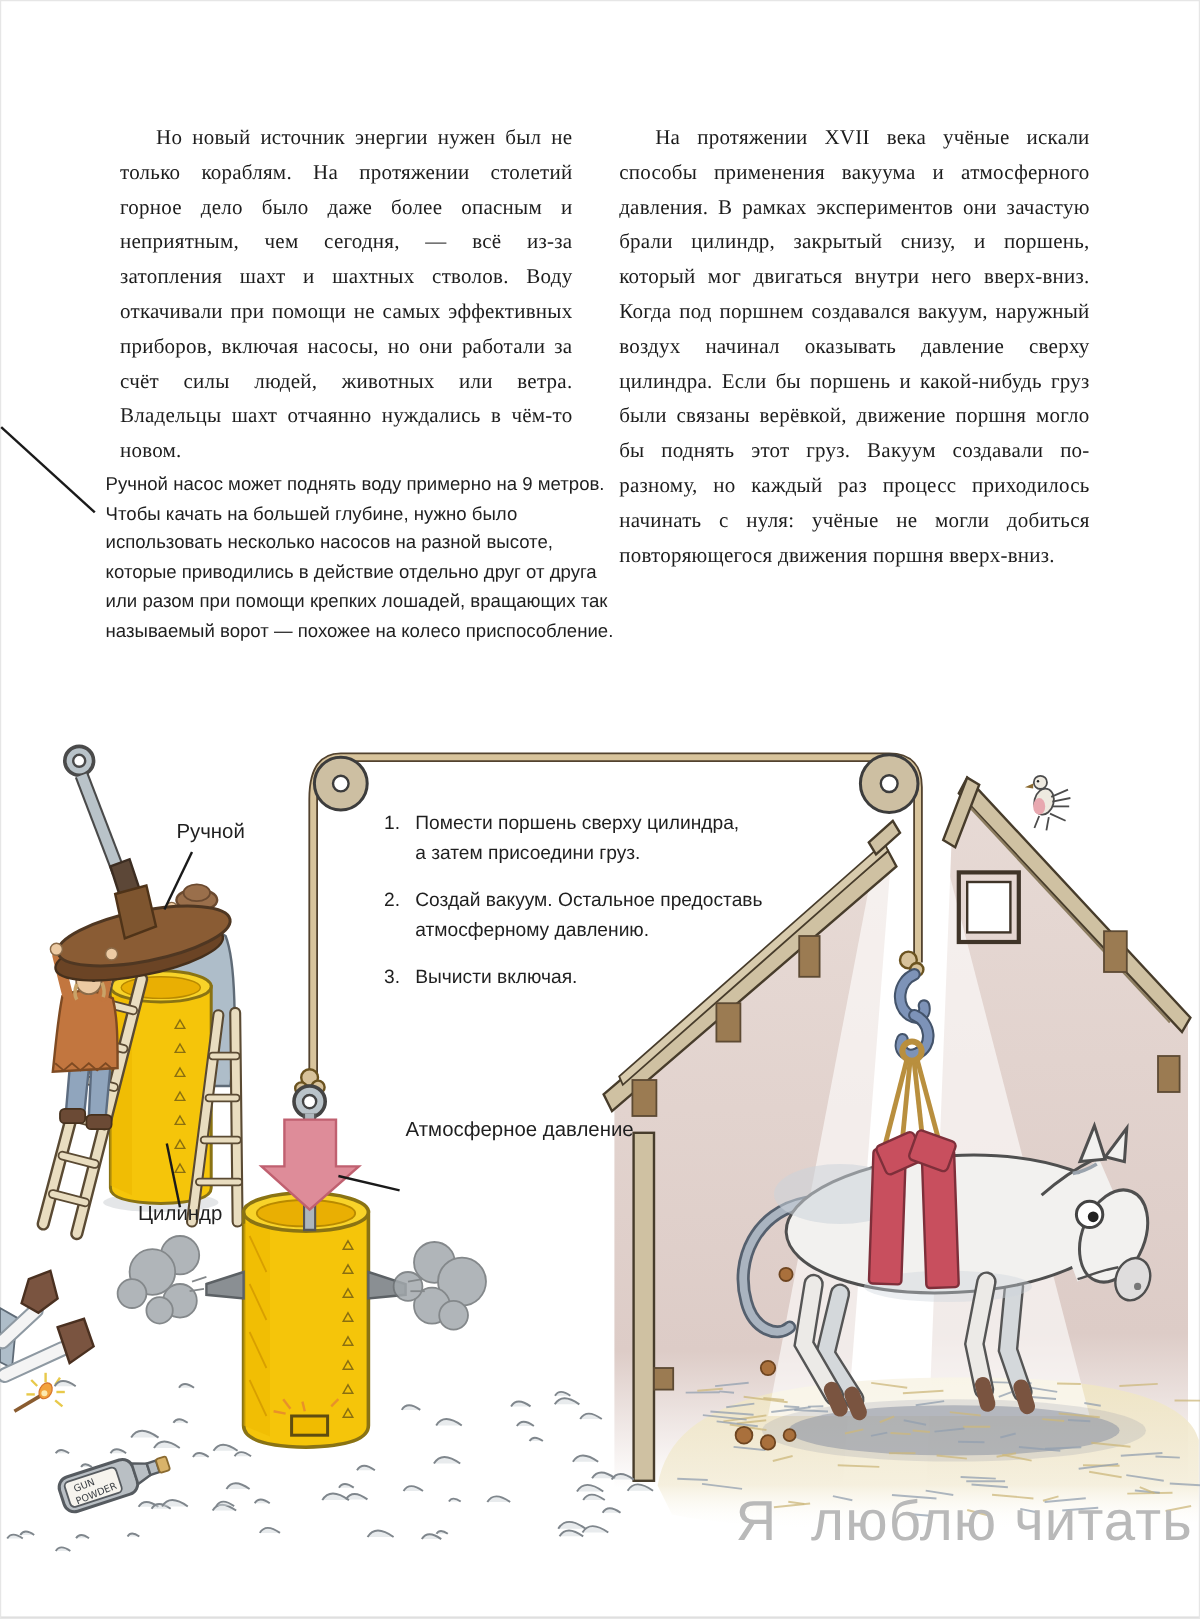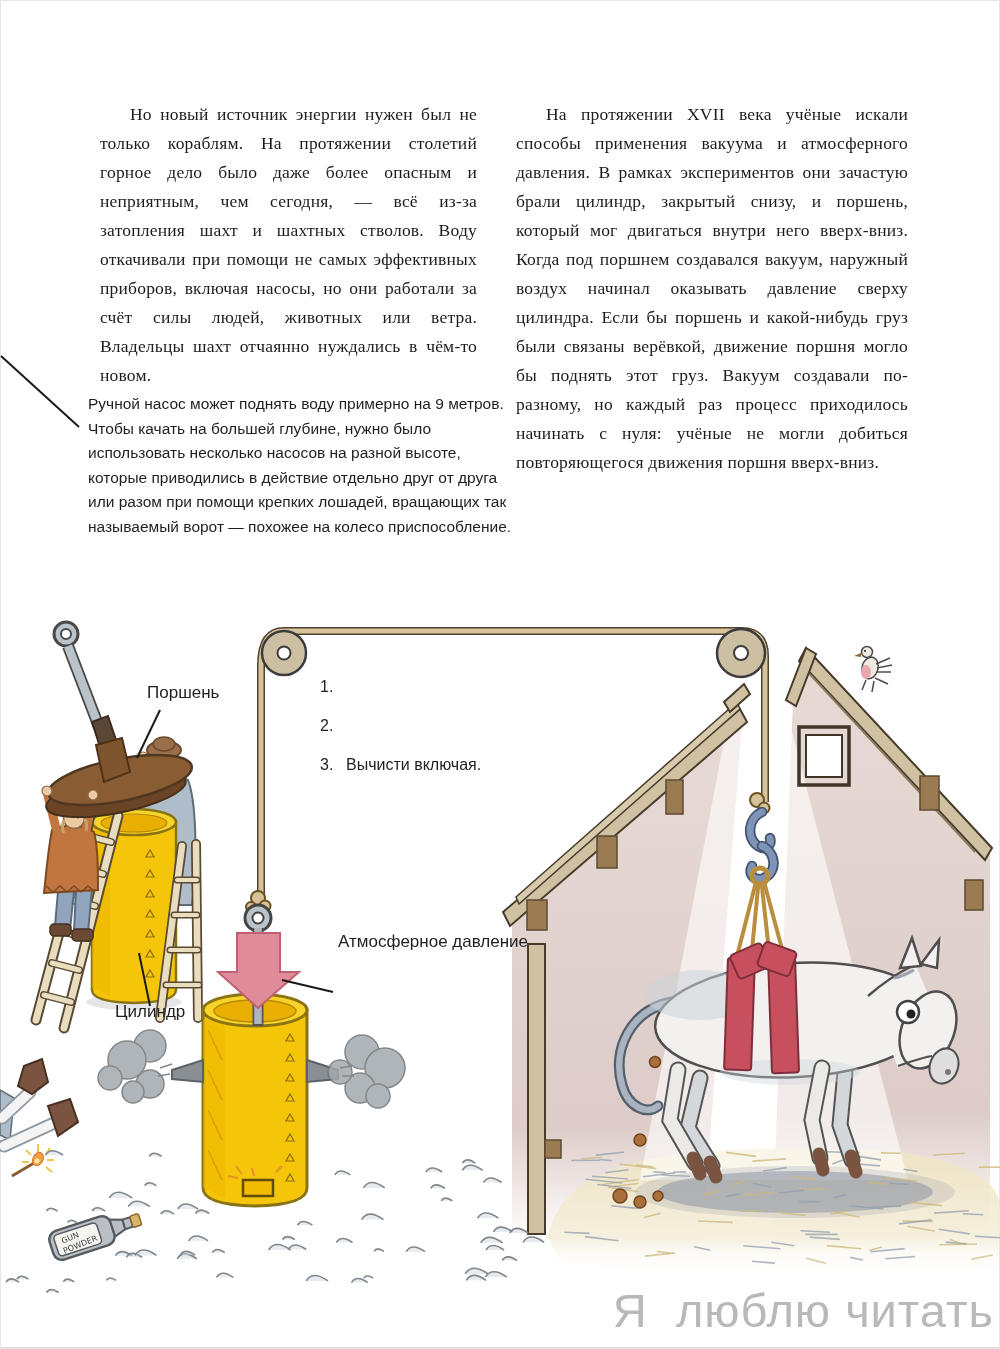--- a/index.html
+++ b/index.html
@@ -14,21 +14,21 @@
   .hand{font-family:Liberation Sans, sans-serif;color:#1f1f1f;}
   .note{position:absolute;left:88px;top:392px;width:424px;font-size:15.5px;line-height:24.5px;}
   .steps{position:absolute;left:320px;top:674px;width:372px;font-size:16px;line-height:25px;}
   .step{display:flex;margin-bottom:14px;}
   .step .num{width:26px;flex:0 0 26px;}
   .step .txt{white-space:pre-line;}
   .lbl{position:absolute;font-size:17px;}
   #lbl-piston{left:147px;top:683px;}
   #lbl-cylinder{left:115px;top:1002px;}
   #lbl-pressure{left:338px;top:932px;}
-  .watermark{position:absolute;left:512px;top:1283px;width:482px;text-align:right;
+  .watermark{position:absolute;left:512px;top:1239px;width:482px;text-align:right;
              font-family:"Liberation Sans", sans-serif;font-size:47px;color:#b9b9b9;
              letter-spacing:1px;white-space:pre;}
 </style>
 </head>
 <body>
 
 <div class="page">
 
 <svg width="1000" height="1349" viewBox="0 0 1000 1349">
   <defs>
@@ -503,29 +503,33 @@
 </svg>
 
 <p class="col left">Но новый источник энергии нужен был не только кораблям. На протяжении столетий горное дело было даже более опасным и неприятным, чем сегодня, — всё из-за затопления шахт и шахтных стволов. Воду откачивали при помощи не самых эффективных приборов, включая насосы, но они работали за счёт силы людей, животных или ветра. Владельцы шахт отчаянно нуждались в чём-то новом.</p>
 <p class="col right">На протяжении XVII века учёные искали способы применения вакуума и атмосферного давления. В рамках экспериментов они зачастую брали цилиндр, закрытый снизу, и поршень, который мог двигаться внутри него вверх-вниз. Когда под поршнем создавался вакуум, наружный воздух начинал оказывать давление сверху цилиндра. Если бы поршень и какой-нибудь груз были связаны верёвкой, движение поршня могло бы поднять этот груз. Вакуум создавали по-разному, но каждый раз процесс приходилось начинать с нуля: учёные не могли добиться повторяющегося движения поршня вверх-вниз.</p>
 
 <div class="note hand">Ручной насос может поднять воду примерно на 9 метров. Чтобы качать на большей глубине, нужно было использовать несколько насосов на разной высоте, которые приводились в действие отдельно друг от друга или разом при помощи крепких лошадей, вращающих так называемый ворот — похожее на колесо приспособление.</div>
 
 <div class="steps hand">
   <div class="step">
     <span class="num">1.</span>
+    <span class="txt">Помести поршень сверху цилиндра,
+а затем присоедини груз.</span>
   </div>
   <div class="step">
     <span class="num">2.</span>
+    <span class="txt">Создай вакуум. Остальное предоставь
+атмосферному давлению.</span>
   </div>
   <div class="step">
     <span class="num">3.</span>
     <span class="txt">Вычисти включая.</span>
   </div>
 </div>
 
-<div class="lbl hand" id="lbl-piston">Поршень</div>
+<div class="lbl hand" id="lbl-piston">Ручной</div>
 <div class="lbl hand" id="lbl-cylinder">Цилиндр</div>
 <div class="lbl hand" id="lbl-pressure">Атмосферное давление</div>
 
 <div class="watermark">Я  люблю читать</div>
 
 </div>
 
 </body></html>

